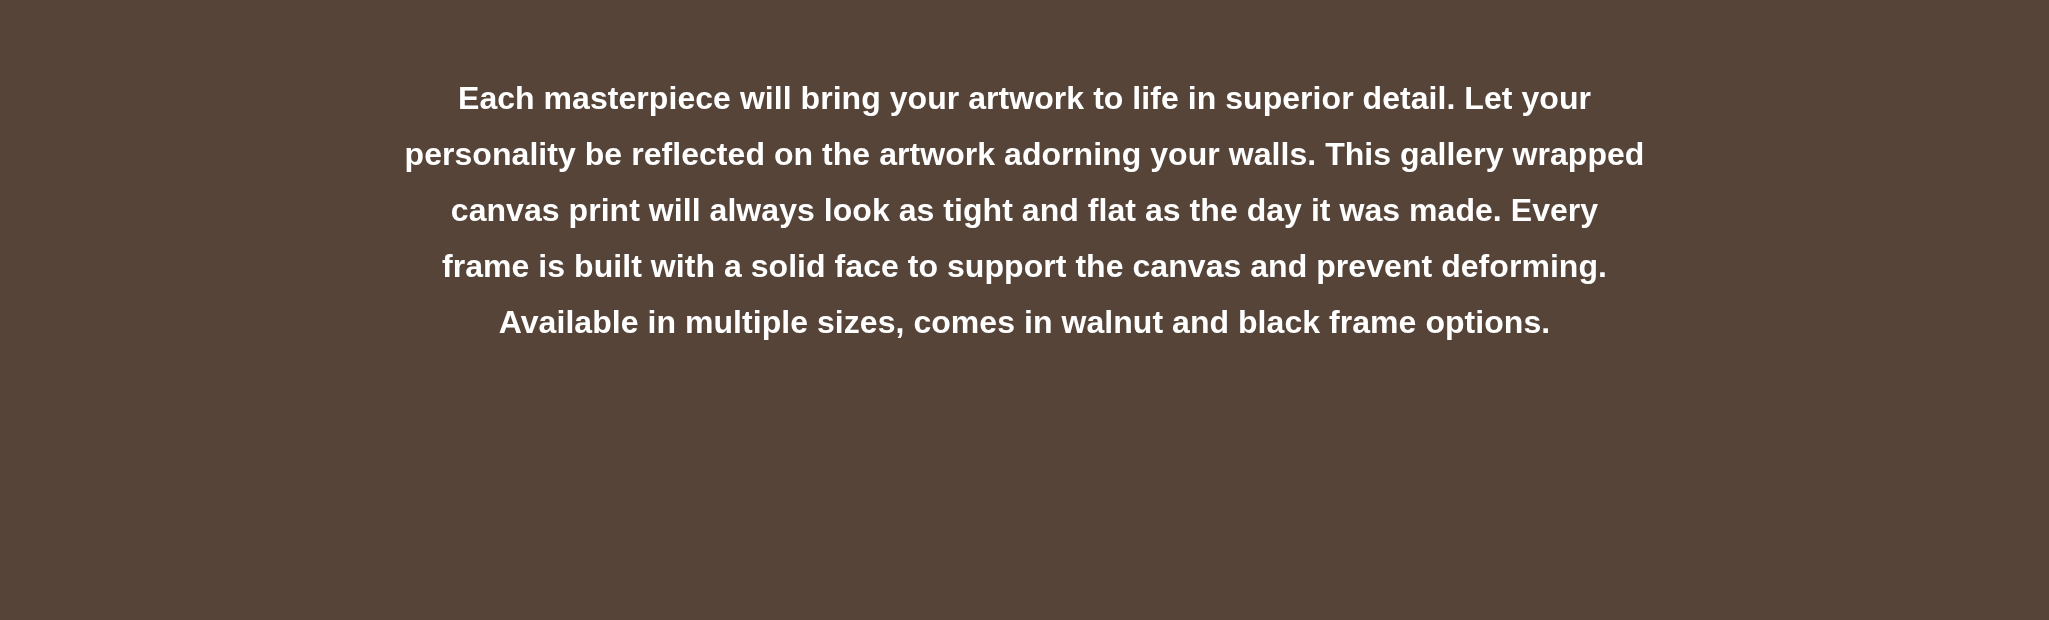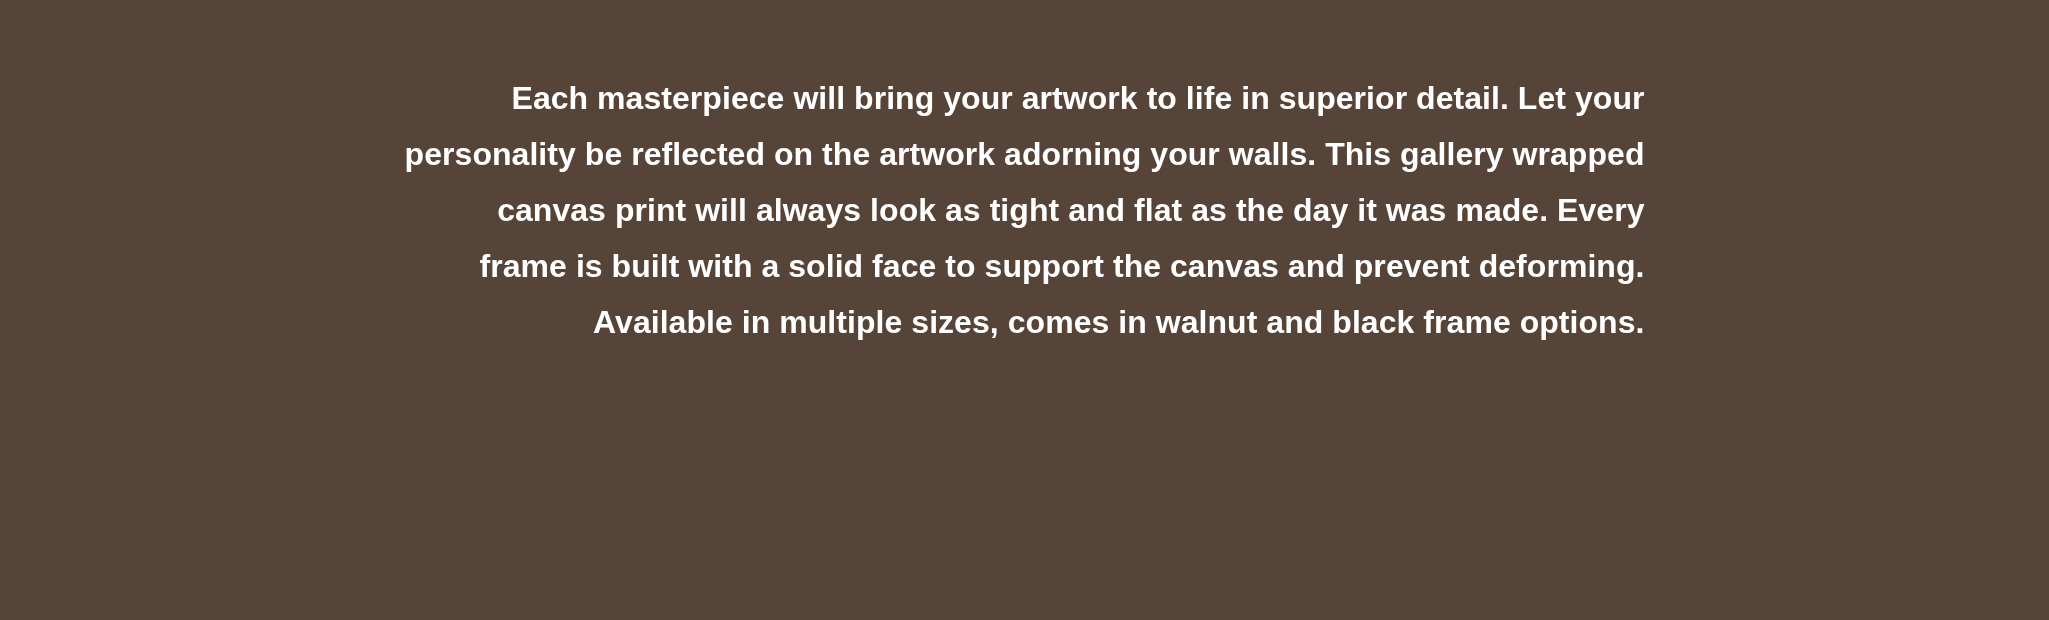--- a/index.html
+++ b/index.html
@@ -42,21 +42,21 @@
   .banner-body {
     margin: 4px;
     padding: 0;
     margin-top: 44px;
     width: 1240px;
     color: #FFFFFF;
     font-family: "Liberation Sans", sans-serif;
     font-size: 32px;
     font-weight: 700;
     line-height: 56px;
-    text-align: right;
+    text-align: center;
     letter-spacing: 0.05px;
   }
 </style>
 </head>
 <body>
 
 <section class="promo-banner">
 
 
   <p class="banner-body">Each masterpiece will bring your artwork to life in superior detail. Let your personality be reflected on the artwork adorning your walls. This gallery wrapped canvas print will always look as tight and flat as the day it was made. Every frame is built with a solid face to support the canvas and prevent deforming. Available in multiple sizes, comes in walnut and black frame options.</p>

